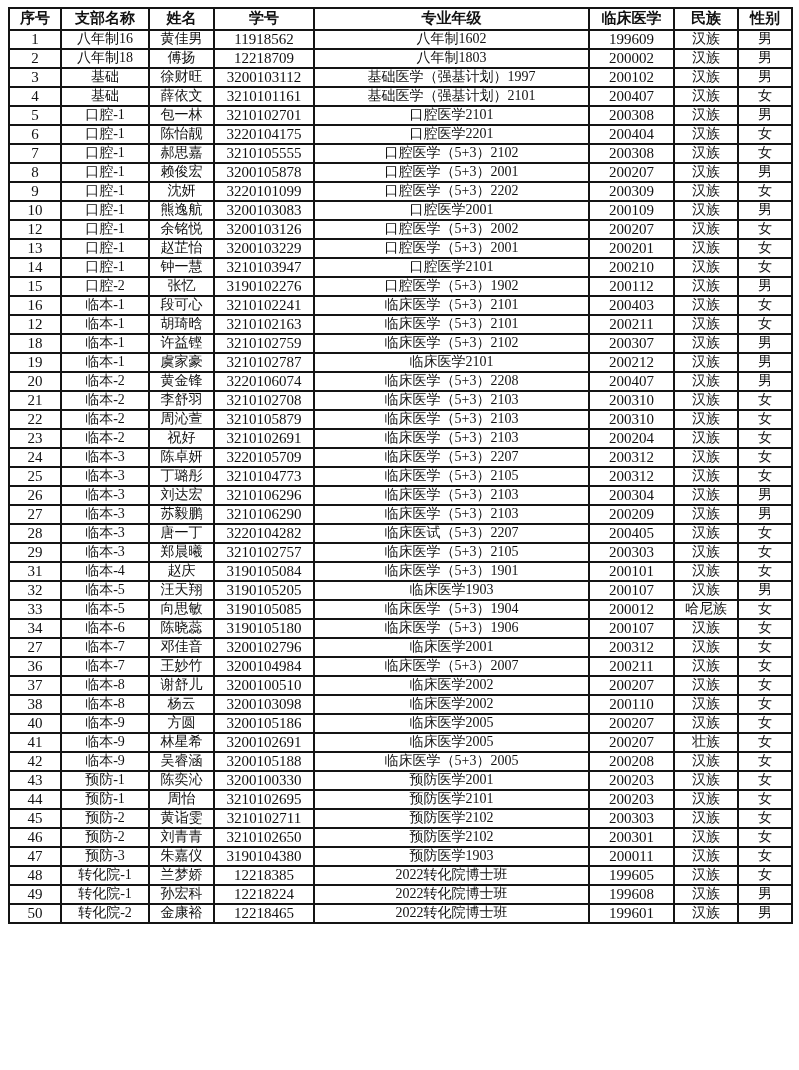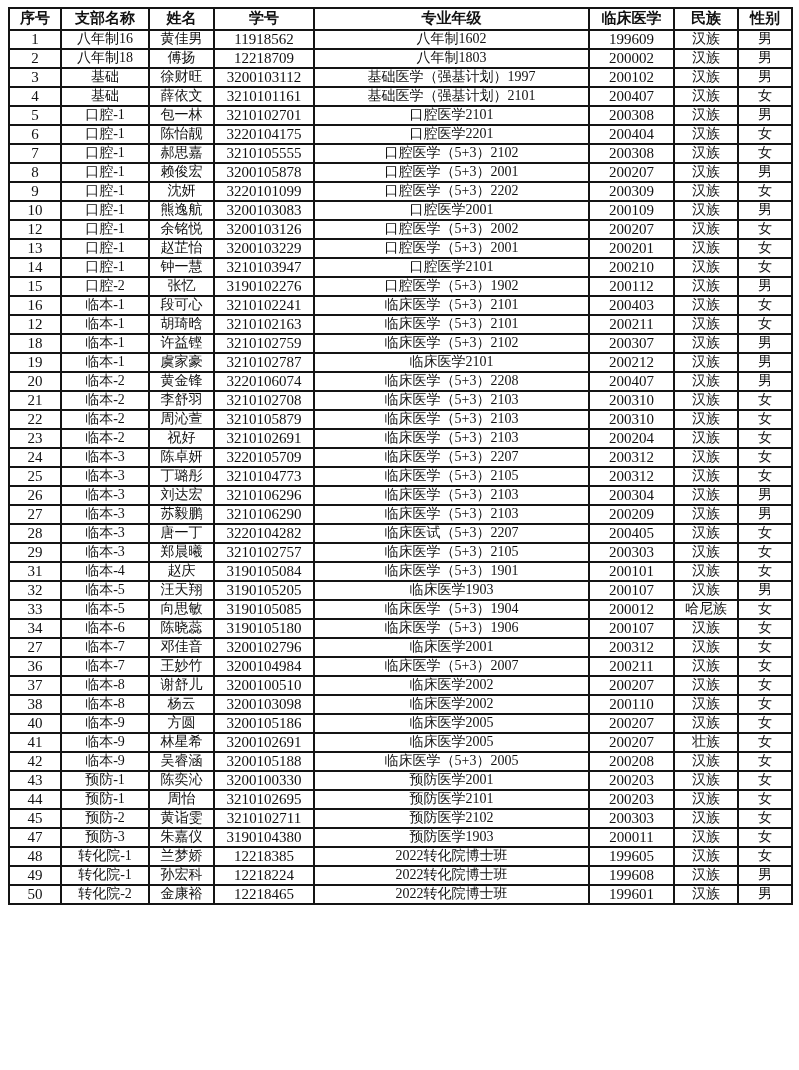--- a/index.html
+++ b/index.html
@@ -494,20 +494,30 @@
           <td class="num">45</td>
           <td>预防-2</td>
           <td>黄诣雯</td>
           <td class="num">3210102711</td>
           <td>预防医学2102</td>
           <td class="num">200303</td>
           <td>汉族</td>
           <td>女</td>
         </tr>
         <tr>
+          <td class="num">46</td>
+          <td>预防-2</td>
+          <td>刘青青</td>
+          <td class="num">3210102650</td>
+          <td>预防医学2102</td>
+          <td class="num">200301</td>
+          <td>汉族</td>
+          <td>女</td>
+        </tr>
+        <tr>
           <td class="num">47</td>
           <td>预防-3</td>
           <td>朱嘉仪</td>
           <td class="num">3190104380</td>
           <td>预防医学1903</td>
           <td class="num">200011</td>
           <td>汉族</td>
           <td>女</td>
         </tr>
         <tr>

